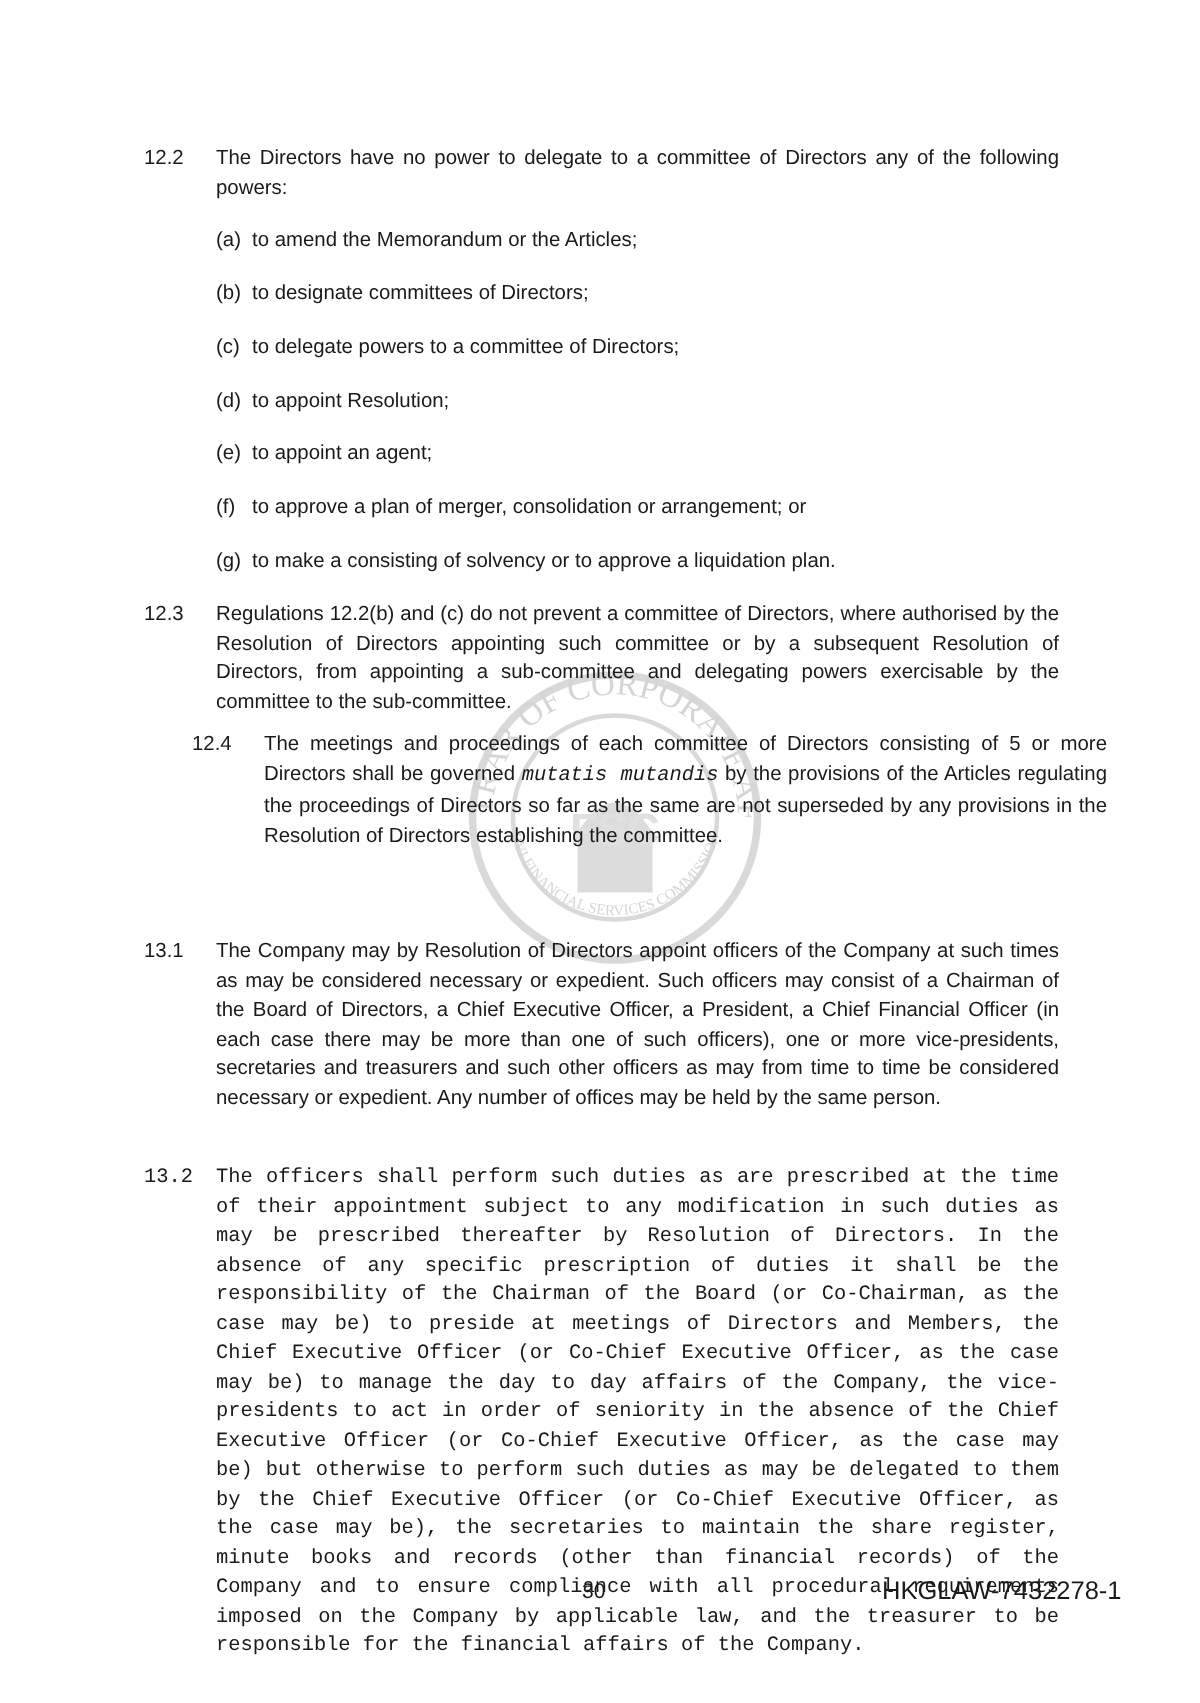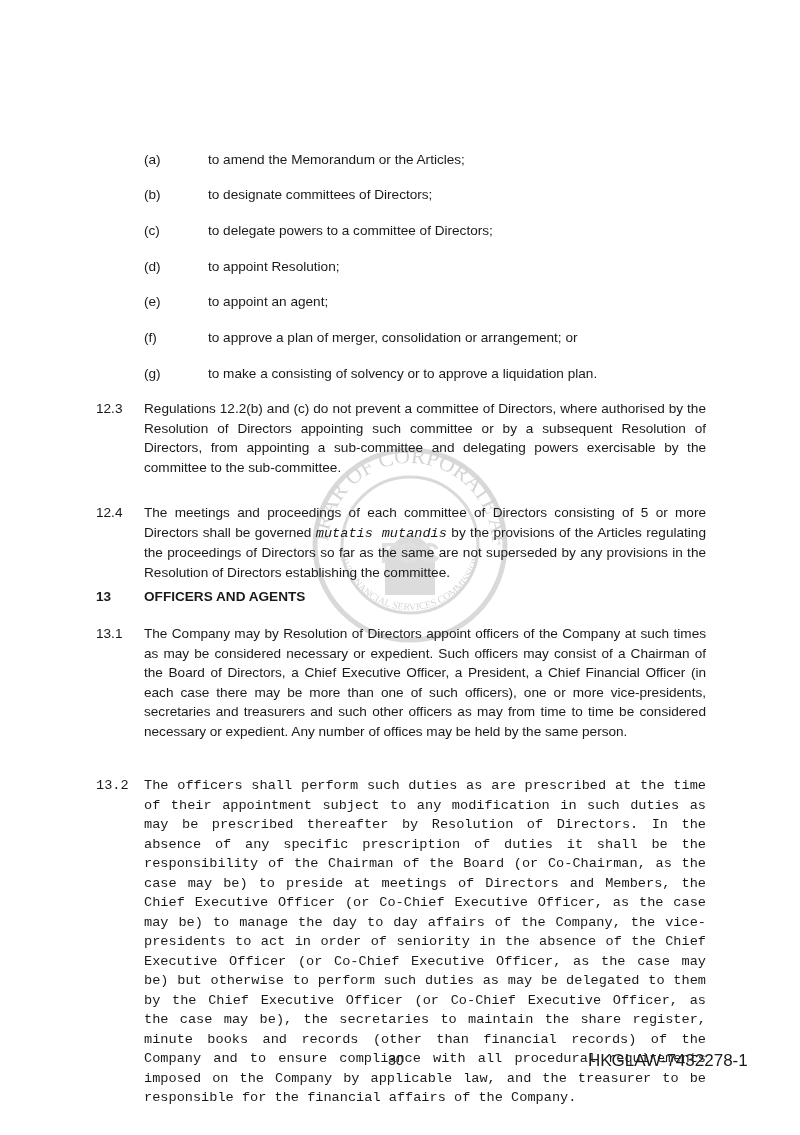--- a/index.html
+++ b/index.html
@@ -4,21 +4,21 @@
 <style>
   html, body { margin: 0; padding: 0; background: #ffffff; }
   body { width: 800px; height: 1135px; position: relative; overflow: hidden;
          font-family: "Liberation Sans", sans-serif; font-size: 13.6px; color: #1a1a1a; }
   .page { position: absolute; left: 0; top: 0; width: 800px; height: 1135px; }
   .para { position: absolute; left: 96px; width: 610px; line-height: 19.5px; }
   .num { position: absolute; left: 0; top: 0; width: 48px; }
   .txt { margin-left: 48px; text-align: justify; }
   .sub { position: absolute; left: 144px; width: 562px; line-height: 19.5px; }
   .sub .lbl { position: absolute; left: 0; top: 0; width: 48px; }
-  .sub .txt { margin-left: 64px; }
+  .sub .txt { margin-left: 24px; }
   .heading { font-weight: bold; }
   .footer-page { position: absolute; left: 388px; top: 1052px; font-size: 14px; }
   .footer-ref { position: absolute; left: 588px; top: 1051px; font-size: 17px; }
   .seal { position: absolute; left: 290px; top: 445px; width: 240px; height: 200px; opacity: 0.22; pointer-events: none; }
   em { font-style: italic; font-family: Liberation Mono, monospace; }
 </style>
 </head>
 <body>
 
 <div class="page">
@@ -33,20 +33,24 @@
     <text font-family="Liberation Serif, serif" font-size="22" fill="#444">
       <textPath href="#arcTop" startOffset="50%" text-anchor="middle">REGISTRAR OF CORPORATE AFFAIRS</textPath>
     </text>
     <text font-family="Liberation Serif, serif" font-size="10" fill="#444">
       <textPath href="#arcBot" startOffset="50%" text-anchor="middle">BVI FINANCIAL SERVICES COMMISSION</textPath>
     </text>
     <path d="M95 150 L95 110 Q120 70 145 110 L145 150 Z" fill="#666"></path>
     <text x="120" y="118" text-anchor="middle" font-family="Liberation Sans, sans-serif" font-weight="bold" font-size="30" fill="#777">FSC</text>
   </svg>
 
+  <div class="para" style="top:95px;">
+    <span class="num">12.2</span>
+    <div class="txt">The Directors have no power to delegate to a committee of Directors any of the following powers:</div>
+  </div>
 
   <div class="sub" style="top:150px;">
     <span class="lbl">(a)</span>
     <div class="txt">to amend the Memorandum or the Articles;</div>
   </div>
   <div class="sub" style="top:185px;">
     <span class="lbl">(b)</span>
     <div class="txt">to designate committees of Directors;</div>
   </div>
   <div class="sub" style="top:221px;">
@@ -68,29 +72,25 @@
   <div class="sub" style="top:364px;">
     <span class="lbl">(g)</span>
     <div class="txt">to make a consisting of solvency or to approve a liquidation plan.</div>
   </div>
 
   <div class="para" style="top:399px;">
     <span class="num">12.3</span>
     <div class="txt">Regulations 12.2(b) and (c) do not prevent a committee of Directors, where authorised by the Resolution of Directors appointing such committee or by a subsequent Resolution of Directors, from appointing a sub-committee and delegating powers exercisable by the committee to the sub-committee.</div>
   </div>
 
-  <div class="para" style="top:503px;">
+  <div class="para" style="top:486px;margin-left:32px;">
     <span class="num">12.4</span>
     <div class="txt"><span>The meetings and proceedings of each committee of Directors consisting of 5 or more Directors shall be governed </span><em>mutatis mutandis</em><span> by the provisions of the Articles regulating the proceedings of Directors so far as the same are not superseded by any provisions in the Resolution of Directors establishing the committee.</span></div>
   </div>
 
-  <div class="para heading" style="top:587px;">
-    <span class="num">13</span>
-    <div class="txt">OFFICERS AND AGENTS</div>
-  </div>
 
   <div class="para" style="top:624px;">
     <span class="num">13.1</span>
     <div class="txt">The Company may by Resolution of Directors appoint officers of the Company at such times as may be considered necessary or expedient.  Such officers may consist of a Chairman of the Board of Directors, a Chief Executive Officer, a President, a Chief Financial Officer (in each case there may be more than one of such officers), one or more vice-presidents, secretaries and treasurers and such other officers as may from time to time be considered necessary or expedient.  Any number of offices may be held by the same person.</div>
   </div>
 
   <div class="para" style="top:776px;font-family:Liberation Mono, monospace;">
     <span class="num">13.2</span>
     <div class="txt">The officers shall perform such duties as are prescribed at the time of their appointment subject to any modification in such duties as may be prescribed thereafter by Resolution of Directors.  In the absence of any specific prescription of duties it shall be the responsibility of the Chairman of the Board (or Co-Chairman, as the case may be) to preside at meetings of Directors and Members, the Chief Executive Officer (or Co-Chief Executive Officer, as the case may be) to manage the day to day affairs of the Company, the vice-presidents to act in order of seniority in the absence of the Chief Executive Officer (or Co-Chief Executive Officer, as the case may be) but otherwise to perform such duties as may be delegated to them by the Chief Executive Officer (or Co-Chief Executive Officer, as the case may be), the secretaries to maintain the share register, minute books and records (other than financial records) of the Company and to ensure compliance with all procedural requirements imposed on the Company by applicable law, and the treasurer to be responsible for the financial affairs of the Company.</div>
   </div>

